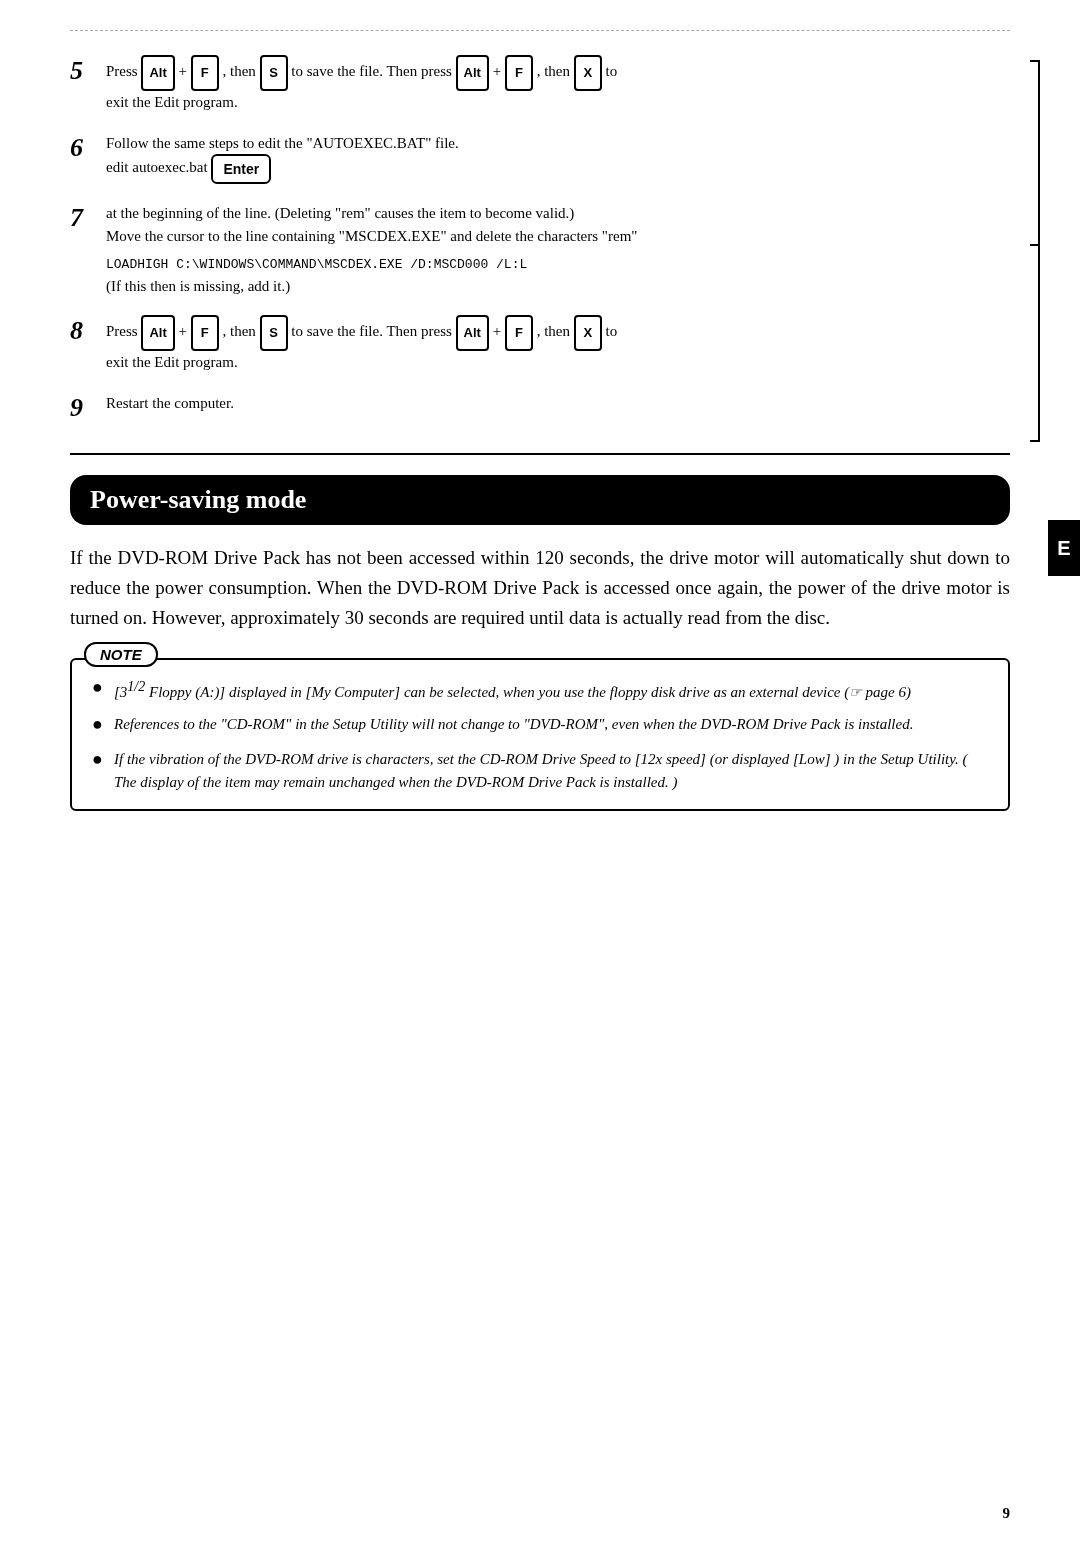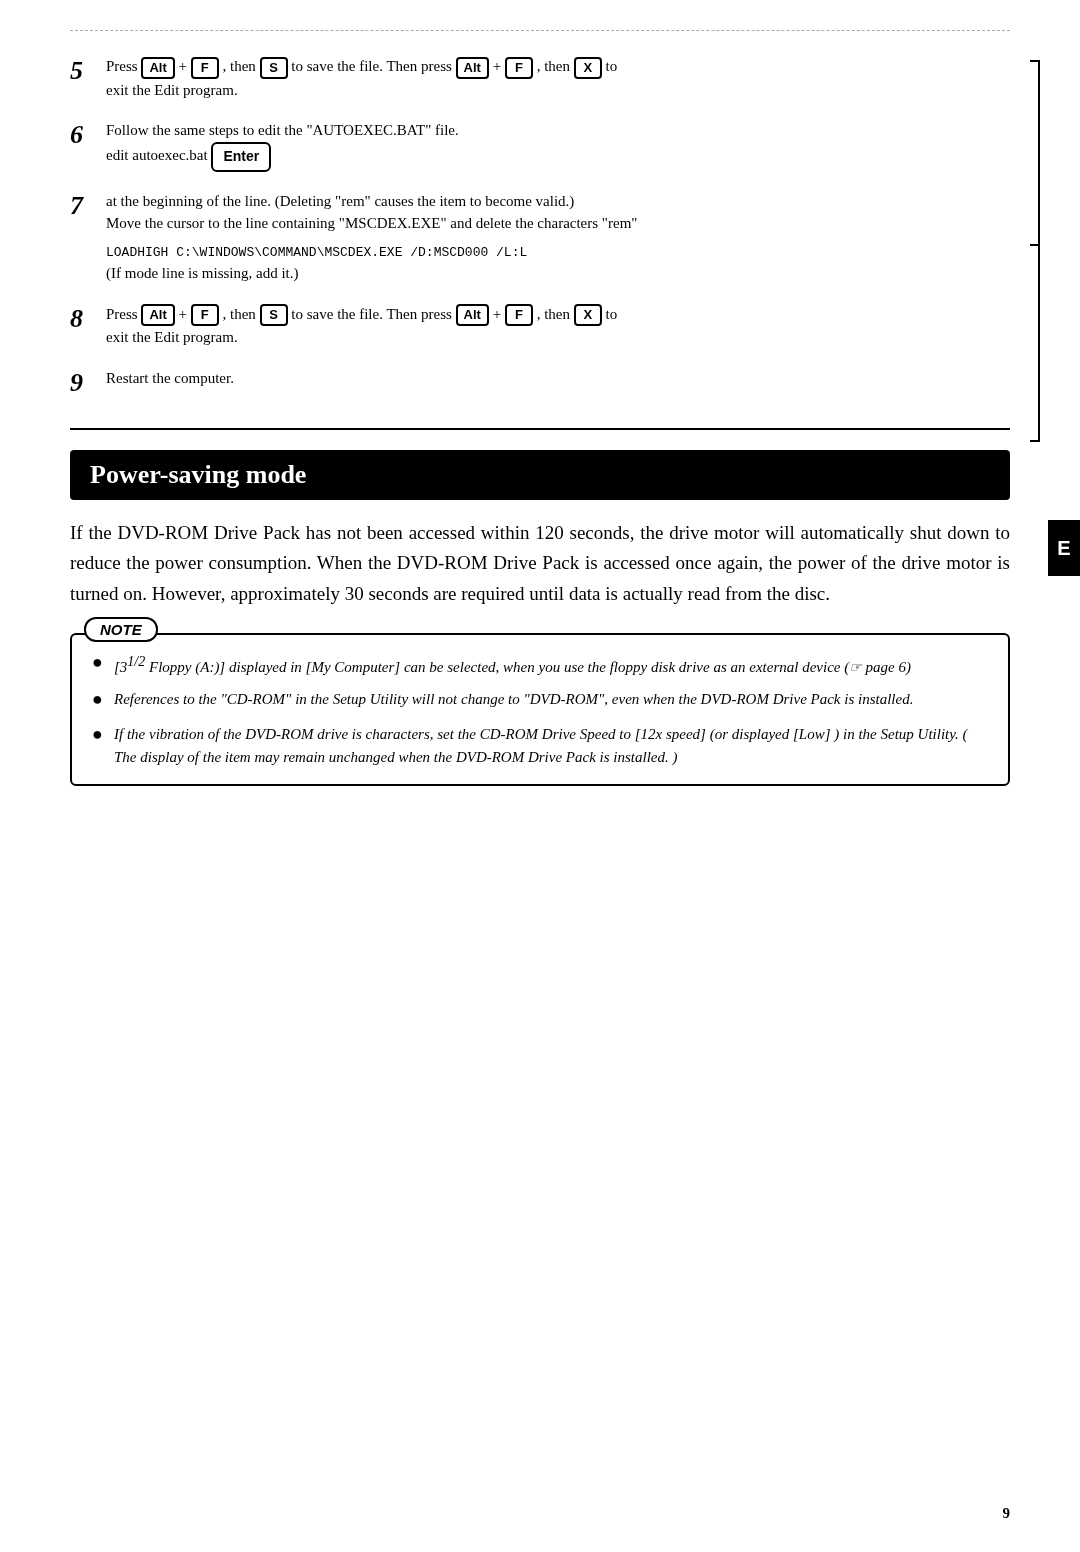--- a/index.html
+++ b/index.html
@@ -51,21 +51,21 @@
       align-items: center;
       justify-content: center;
       border: 2px solid #000;
       border-radius: 4px;
       padding: 1px 6px;
       font-family: Arial, sans-serif;
       font-size: 13px;
       font-weight: bold;
       background: #fff;
       min-width: 28px;
-      height: 22px;
+      height: 36px;
       vertical-align: middle;
     }
 
     .kbd-enter {
       display: inline-flex;
       align-items: center;
       justify-content: center;
       border: 2px solid #000;
       border-radius: 6px;
       padding: 2px 10px;
@@ -77,21 +77,21 @@
       vertical-align: middle;
     }
 
     
     .power-saving-header {
       background: #000;
       color: #fff;
       font-size: 26px;
       font-weight: bold;
       padding: 10px 20px;
-      border-radius: 4px;
+      border-radius: 16px;
       margin-bottom: 18px;
     }
 
     .power-saving-text {
       font-size: 19px;
       line-height: 1.6;
       margin-bottom: 24px;
       text-align: justify;
     }
 
@@ -197,21 +197,21 @@
         </div>
       </div>
     </div>
 
     <div class="step">
       <div class="step-number">7</div>
       <div class="step-content">
         <div>at the beginning of the line. (Deleting "rem" causes the item to become valid.)</div>
         <div>Move the cursor to the line containing "MSCDEX.EXE" and delete the characters "rem"</div>
         <div style="font-family: 'Courier New', monospace; font-size: 13px; margin-top:8px;">LOADHIGH  C:\WINDOWS\COMMAND\MSCDEX.EXE /D:MSCD000 /L:L</div>
-        <div>(If mode line is missing, add it.)</div>
+        <div>(If this then is missing, add it.)</div>
       </div>
     </div>
 
     <div class="step">
       <div class="step-number">8</div>
       <div class="step-content">
         <div>
           <span>Press </span>
           <span class="kbd">Alt</span>
           <span> +</span>

